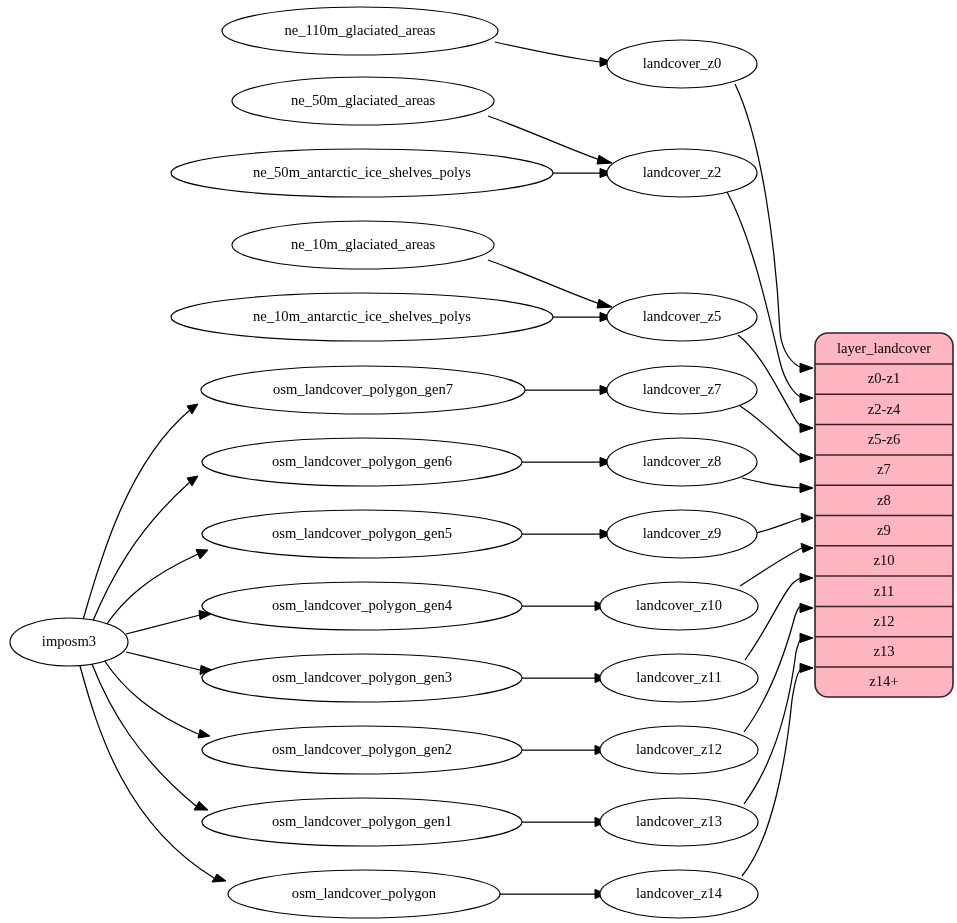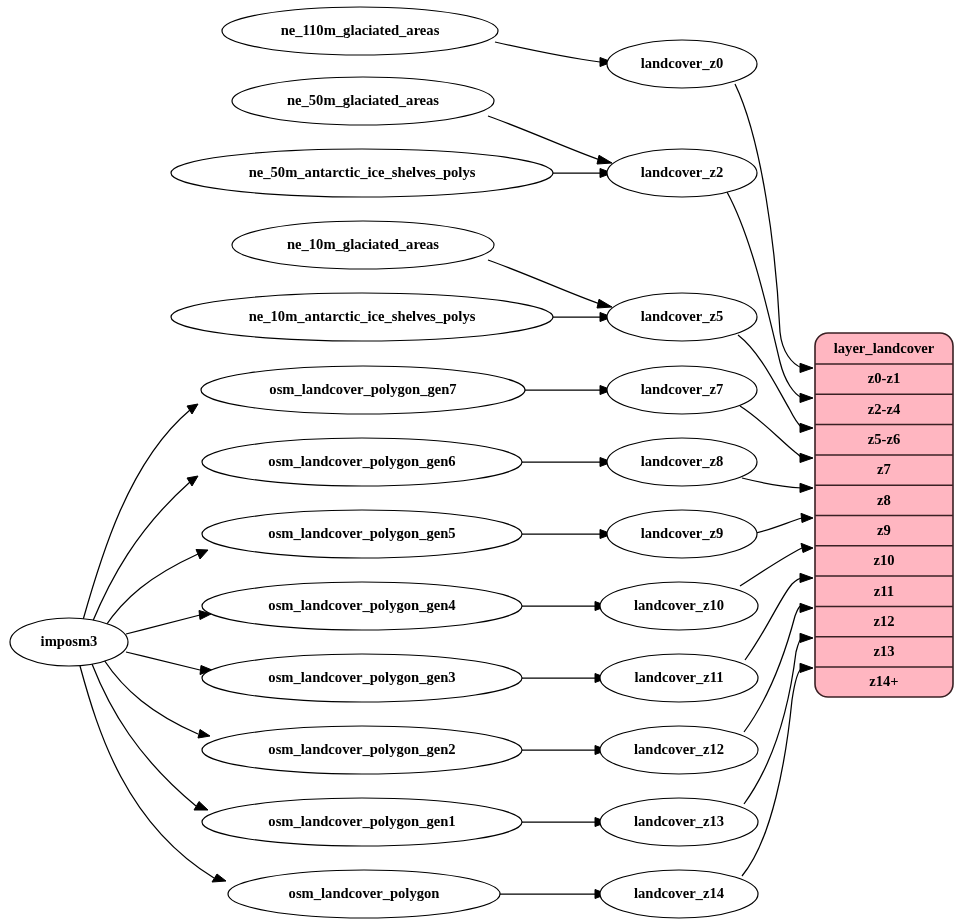--- a/index.html
+++ b/index.html
@@ -1,18 +1,18 @@
 <!DOCTYPE html>
 <html><head>
 <meta charset="utf-8">
 <style>
   html,body{margin:0;padding:0;background:#ffffff;}
   body{width:957px;height:923px;overflow:hidden;
        font-family:"Liberation Serif","DejaVu Serif",serif;}
-  #stage{position:relative;width:957px;height:923px;font-weight:bold;}
+  #stage{position:relative;width:957px;height:923px;}
   svg#graph{position:absolute;left:0;top:0;width:957px;height:923px;}
   .nodeLabel{
     font-family:"Liberation Serif","DejaVu Serif",serif;
     font-size:14.6px;
     fill:#000000;
     text-anchor:middle;
     dominant-baseline:middle;
   }
   .tableLabel{
     font-family:"Liberation Serif","DejaVu Serif",serif;

